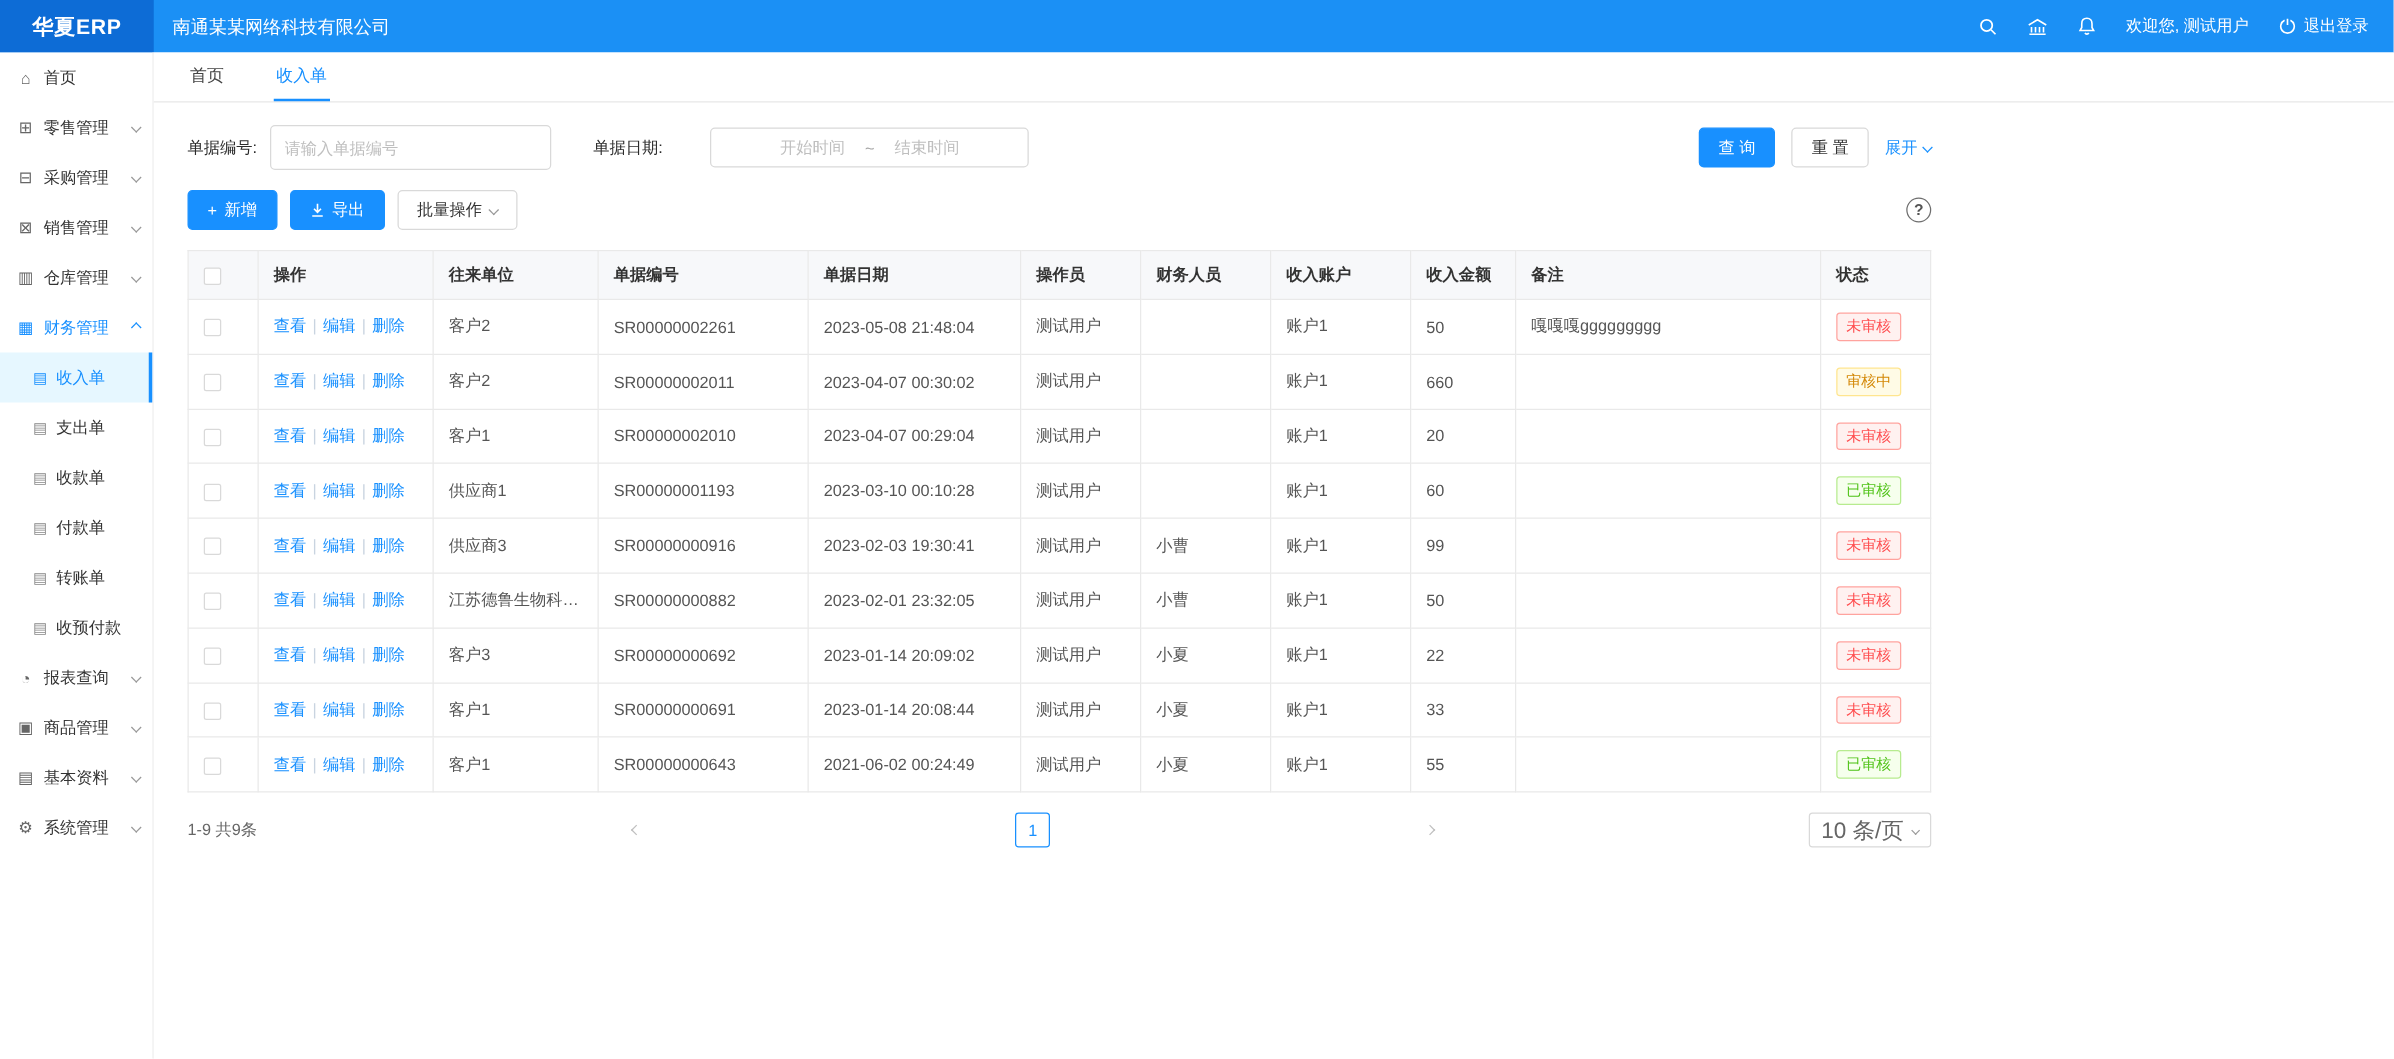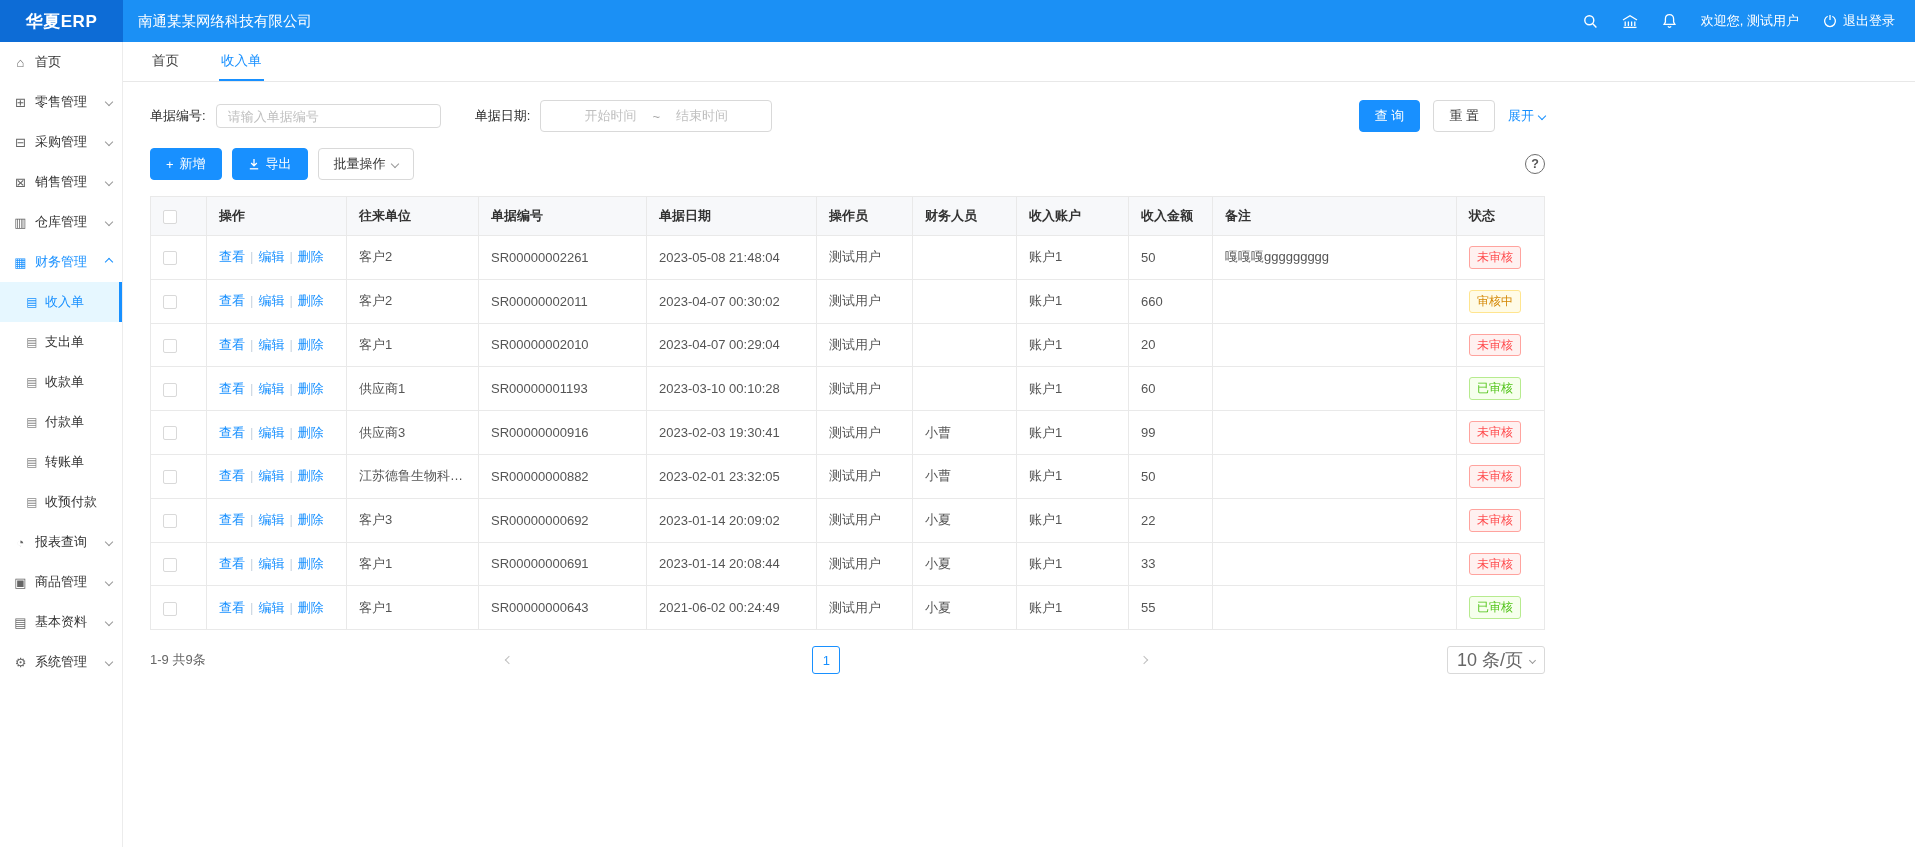--- a/index.html
+++ b/index.html
@@ -41,23 +41,23 @@
   .tabbar { height:40px; border-bottom:1px solid #e8e8e8; display:flex; padding-left:27px; flex-shrink:0; }
   .tab { display:flex; align-items:center; margin-right:38px; padding:0 2px; font-size:13.5px; color:#444; border-bottom:2px solid transparent; cursor:pointer; }
   .tab.active { color:#1890ff; border-bottom-color:#1890ff; }
 
   
   .content { margin-left:27px; width:1395px; padding-top:18px; }
 
   .filter-row { display:flex; align-items:center; }
   .fgroup { display:flex; align-items:center; margin-right:34px; }
   .flabel { font-weight:500; margin-right:10px; white-space:nowrap; color:#2b2b2b; }
-  .input { height:24px; width:225px; border:1px solid #d9d9d9; border-radius:4px; padding:0 11px; font-size:13px; color:#4d7c0f; font-family:inherit; outline:none; }
+  .input { height:36px; width:225px; border:1px solid #d9d9d9; border-radius:4px; padding:0 11px; font-size:13px; color:#4d7c0f; font-family:inherit; outline:none; }
   .input::placeholder { color:#bfbfbf; }
-  .range { width:232px; height:32px; border:1px solid #d9d9d9; border-radius:4px; display:flex; align-items:center; justify-content:center; gap:16px; color:#bfbfbf; padding:0 10px; cursor:text; }
+  .range { width:255px; height:32px; border:1px solid #d9d9d9; border-radius:4px; display:flex; align-items:center; justify-content:center; gap:16px; color:#bfbfbf; padding:0 10px; cursor:text;margin-left:28px; }
   .range .sep-tilde { color:#a6a6a6; }
   .select { width:245px; height:32px; border:1px solid #d9d9d9; border-radius:4px; display:flex; align-items:center; justify-content:flex-end; padding:0 11px; color:#bfbfbf; cursor:pointer; }
   .filter-actions { margin-left:auto; display:flex; align-items:center; gap:13px; }
 
   .btn { height:32px; border-radius:4px; border:1px solid #d9d9d9; background:#fff; color:#333; font-size:13px; padding:0 15px; display:inline-flex; align-items:center; gap:6px; cursor:pointer; font-family:inherit; white-space:nowrap; }
   .btn.primary { background:#1890ff; border-color:#1890ff; color:#fff;text-align:center; }
   .link-expand { display:flex; align-items:center; gap:5px; color:#1890ff; cursor:pointer; }
 
   .toolbar-row { display:flex; align-items:center; gap:10px; margin-top:16px; }
   .help { width:20px; height:20px; border-radius:50%; border:1.5px solid #6e6e6e; color:#555; display:flex; align-items:center; justify-content:center; font-size:12.5px; font-weight:700; margin-left:auto; cursor:pointer; }

